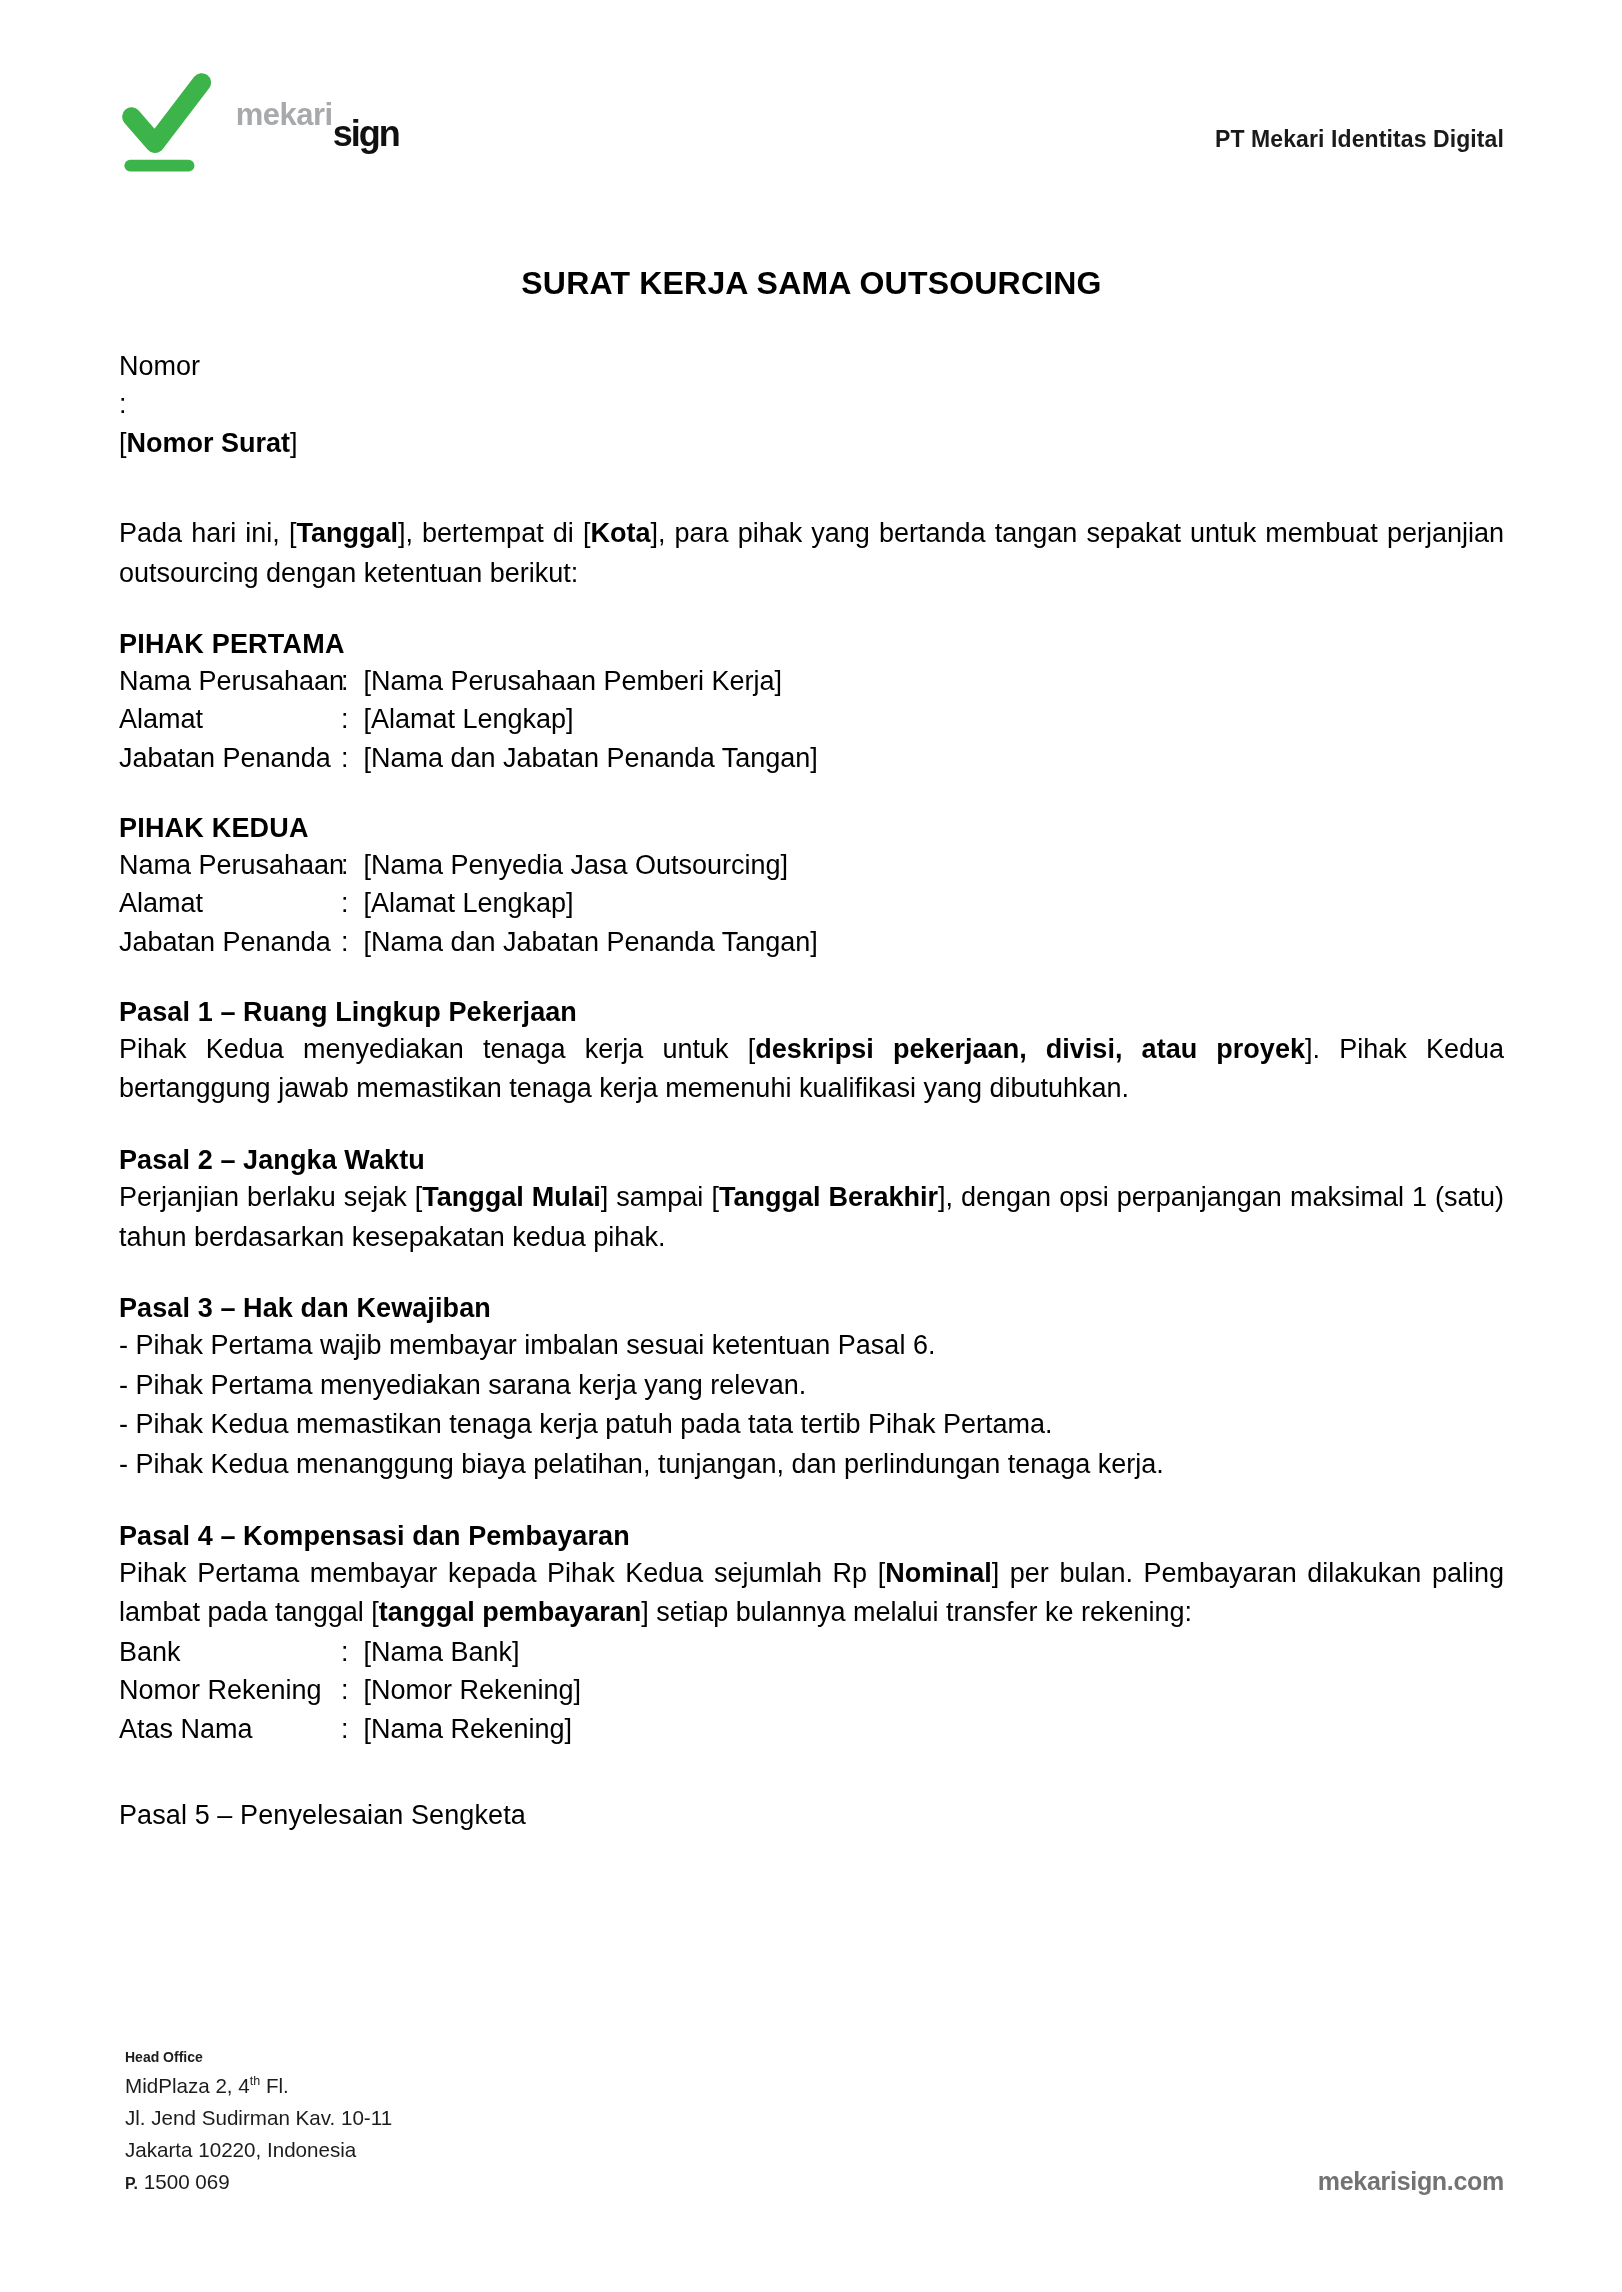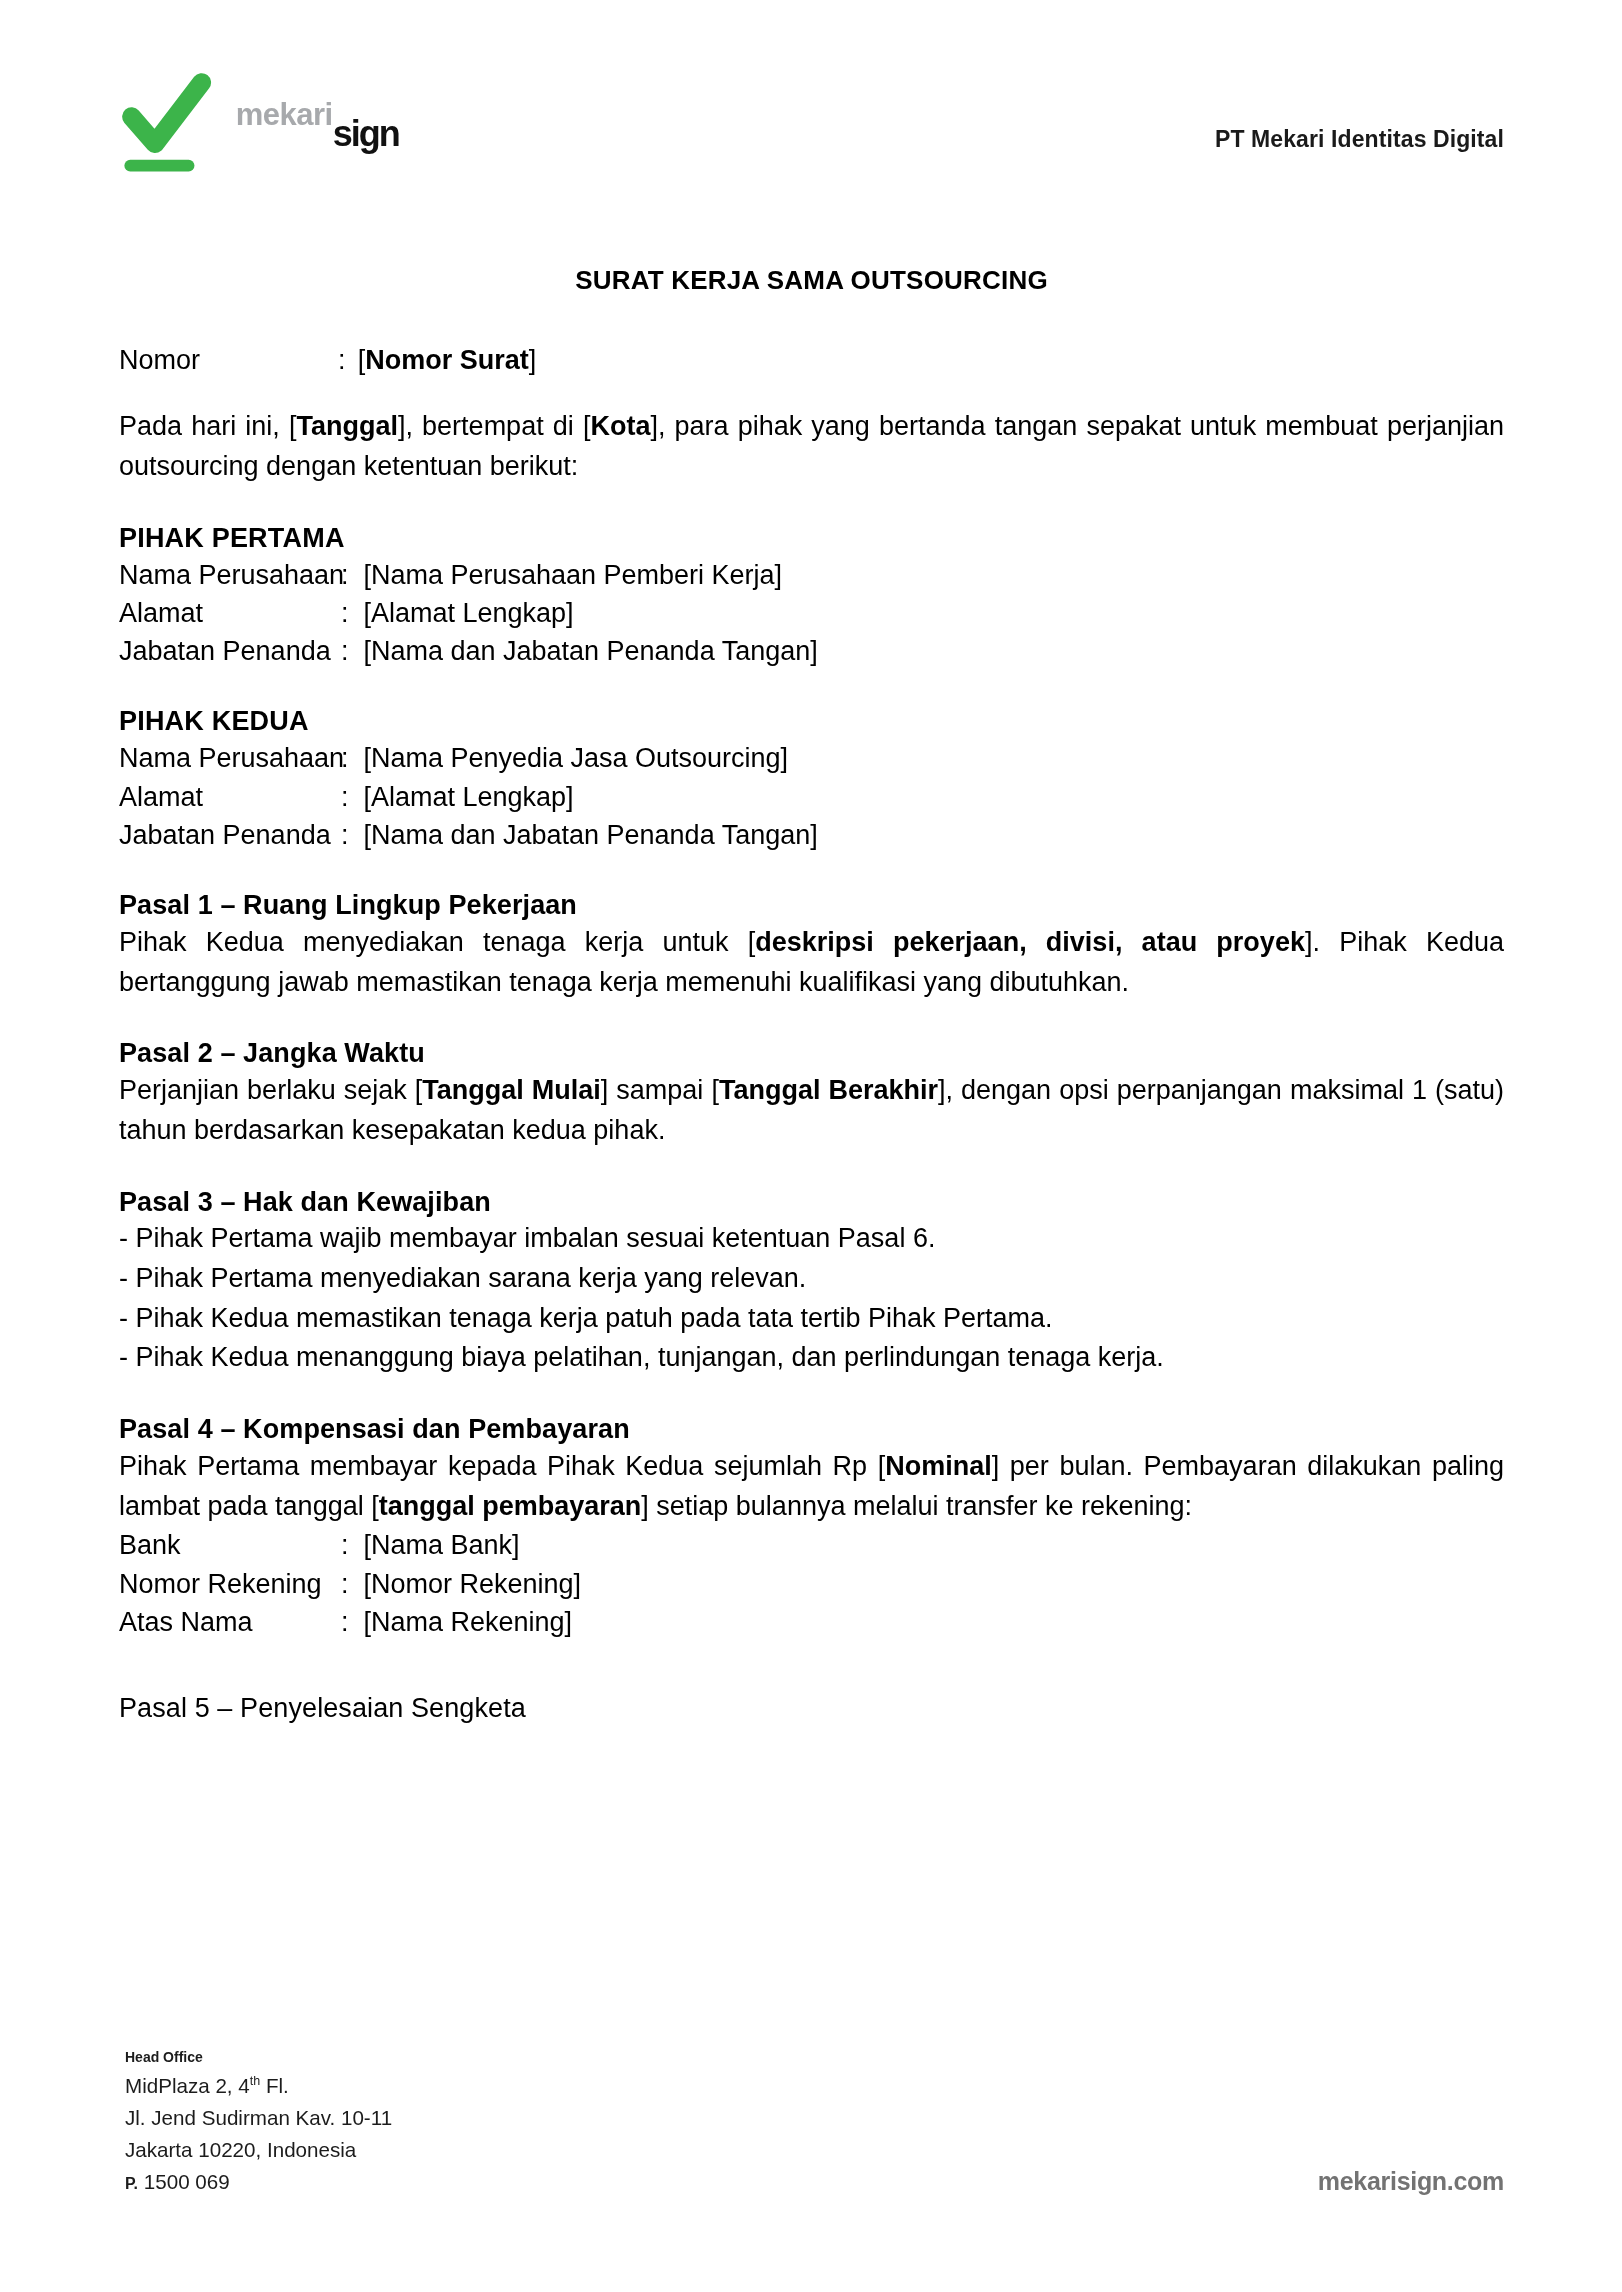--- a/index.html
+++ b/index.html
@@ -77,21 +77,21 @@
 
   
   .doc-body {
     position: absolute;
     top: 265px;
     left: 119px;
     width: 1385px;
   }
   .doc-title {
     text-align: center;
-    font-size: 26px;
+    font-size: 32px;
     font-weight: bold;
     letter-spacing: 0.2px;
     margin: 0 0 45px 0;
   }
 
   .kv-row {
     display: flex;
     font-size: 27px;
     line-height: 1.42;
     white-space: nowrap;
@@ -99,21 +99,21 @@
   .kv-row .kv-label {
     flex: 0 0 auto;
   }
   .kv-row .kv-sep {
     flex: 0 0 auto;
   }
   .kv-row .kv-val {
     flex: 1 1 auto;
   }
 
-  .nomor-row { margin-bottom: 28px; }
+  .nomor-row { margin-bottom: 52px; flex-direction: column; }
   .nomor-row .kv-label { width: 219px; }
   .nomor-row .kv-sep { width: 19.7px; }
 
   .para {
     font-size: 27px;
     line-height: 1.47;
     text-align: justify;
     margin: 0 0 36px 0;
   }
   .para.tight { margin-bottom: 0; }

